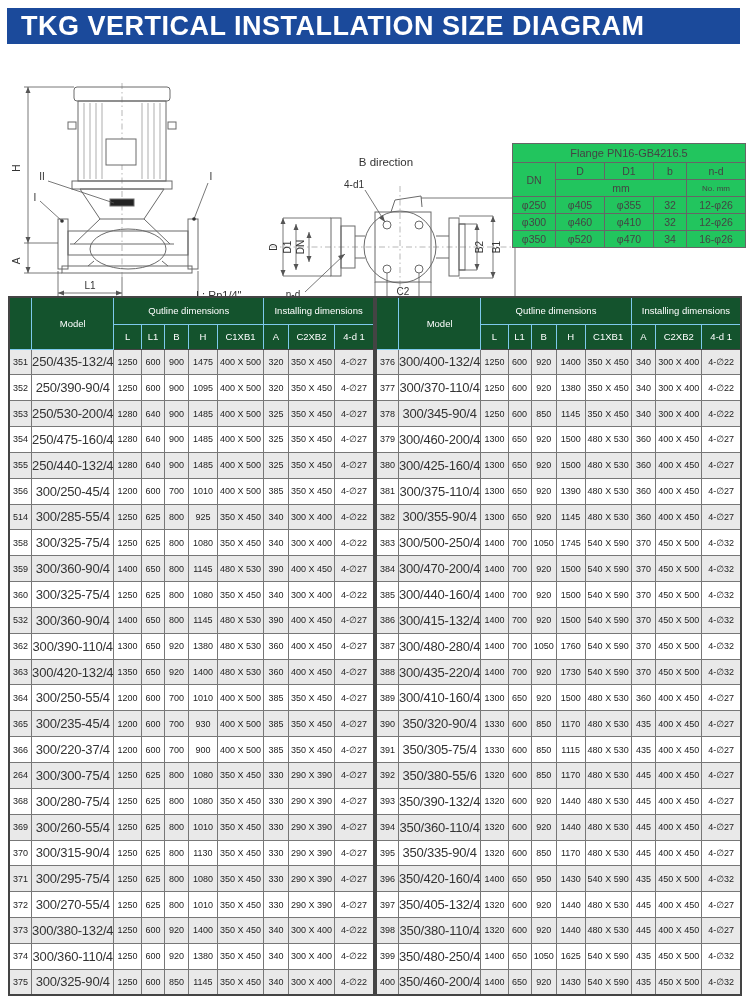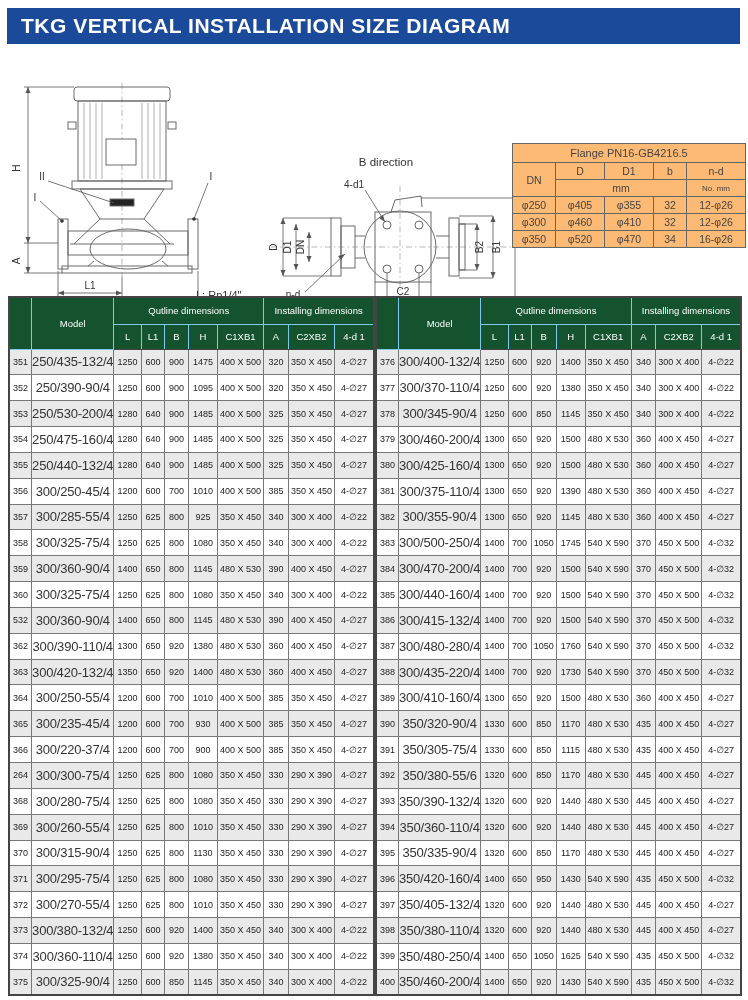--- a/index.html
+++ b/index.html
@@ -1,30 +1,30 @@
 <!DOCTYPE html>
 <html><head>
 <meta charset="utf-8">
 <style>
   html,body{margin:0;padding:0;background:#fff;}
   body{width:748px;height:1000px;position:relative;font-family:"Liberation Sans",sans-serif;overflow:hidden;}
   .titlebar{position:absolute;left:7px;top:8px;width:719px;height:36px;background:#1b4a9b;color:#fff;
-    display:flex;align-items:center;padding-left:14px;font-size:21px;font-weight:bold;letter-spacing:.5px;}
+    display:flex;align-items:center;padding-left:14px;font-size:27px;font-weight:bold;letter-spacing:.5px;}
   .diagram-area{position:absolute;left:0;top:44px;width:748px;height:252px;}
   .svgbox{position:absolute;}
   svg{overflow:visible;}
   .draw{stroke:#6a6a6a;fill:none;stroke-width:1;}
   .fin{stroke:#8a8a8a;stroke-width:.7;}
   .dim{stroke:#555;stroke-width:.8;fill:none;}
   .cl{stroke:#999;stroke-width:.7;stroke-dasharray:6 3 1.5 3;fill:none;}
   .lbl{font-size:10px;fill:#333;}
   .lbl2{font-size:11.5px;fill:#333;}
   .notes{position:absolute;left:196px;top:244px;font-size:11px;color:#333;line-height:1.35;}
   
-  .flange{position:absolute;left:512px;top:99px;border-collapse:collapse;background:#fdba74;color:#444;}
+  .flange{position:absolute;left:512px;top:99px;border-collapse:collapse;background:#22c55e;color:#444;}
   .flange th,.flange td{border:1px solid #666;font-weight:normal;text-align:center;padding:0 3px;font-size:10.5px;height:16px;}
   .flange .ttl{font-size:11px;height:18px;}
   .flange .sm{font-size:8px;}
   
   .tables{position:absolute;left:8px;top:296px;width:734px;display:flex;justify-content:space-between;}
   table.main{border-collapse:collapse;table-layout:fixed;border:2px solid #444;background:#fff;}
   table.main th{background:#14532d;color:#fff;font-weight:normal;font-size:9.5px;border:1px solid #7ec9ec;padding:0;}
   table.main thead tr:first-child{height:27px;}
   table.main thead tr:last-child{height:25px;}
   table.main thead tr:last-child th{border-bottom:1px solid #444;}
@@ -332,21 +332,21 @@
           <td>1200</td>
           <td>600</td>
           <td>700</td>
           <td>1010</td>
           <td>400 X 500</td>
           <td>385</td>
           <td>350 X 450</td>
           <td>4-∅27</td>
         </tr>
         <tr class="alt">
-          <td>357</td>
+          <td>514</td>
           <td>300/285-55/4</td>
           <td>1250</td>
           <td>625</td>
           <td>800</td>
           <td>925</td>
           <td>350 X 450</td>
           <td>340</td>
           <td>300 X 400</td>
           <td>4-∅22</td>
         </tr>

